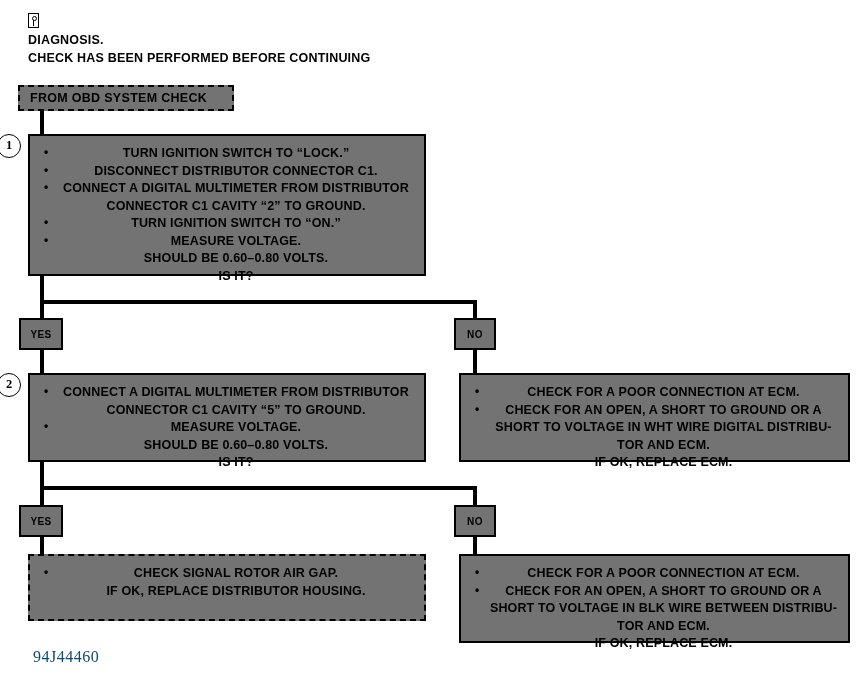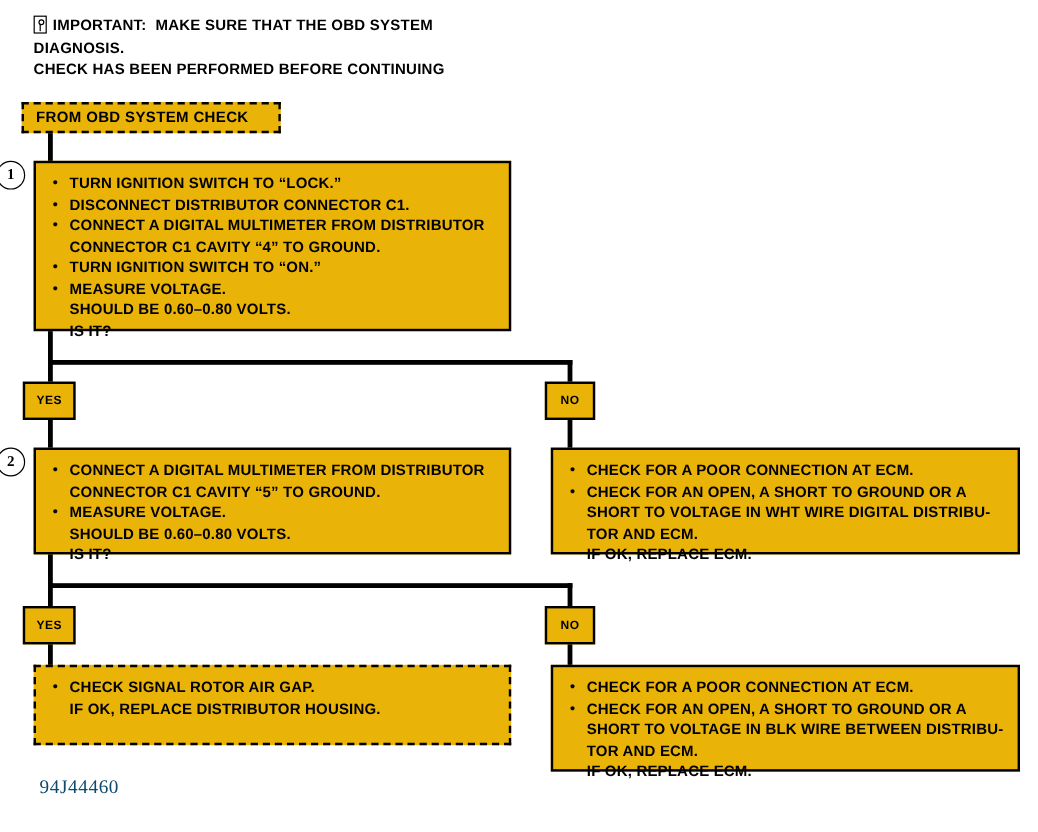--- a/index.html
+++ b/index.html
@@ -60,30 +60,31 @@
     top: 6px;
     width: 1.6px;
     height: 5.5px;
     background: #000;
   }
 
   
   .box {
     position: absolute;
     box-sizing: border-box;
-    background: #eab308;
+    background: #737373;
     border: 2.5px solid #000;
     z-index: 3;
   }
   .box.dashed {
     border-style: dashed;
     border-width: 2.5px;
   }
   .box-inner {
     padding: 9px 10px 9px 12px;
+    text-align: center;
   }
 
   .bullet-list {
     margin: 0;
     padding: 0;
     list-style: none;
   }
   .bullet-list li {
     position: relative;
     padding-left: 16px;
@@ -177,40 +178,40 @@
     letter-spacing: 0.5px;
     color: #0c4a6e;
   }
 </style>
 </head>
 <body>
 
 <div id="page">
 
   <div class="important-block">
-    <div class="important-line"><span class="note-icon"></span><span>IMPORTANT:  MAKE SURE THAT THE OBD SYSTEM</span></div>
+    <div class="important-line"><span class="note-icon"></span></div>
     <div class="important-line">DIAGNOSIS.</div>
     <div class="important-line">CHECK HAS BEEN PERFORMED BEFORE CONTINUING</div>
   </div>
 
   <div class="box dashed entry-box" style="left:18px; top:85px; width:216px; height:26px;">
     <span class="entry-label">FROM OBD SYSTEM CHECK</span>
   </div>
 
   <div class="line-v" style="left:40px; top:110px; height:26px;"></div>
 
   <div class="step-circle" style="left:-3px; top:134px;">
     <span>1</span>
   </div>
   <div class="box" style="left:28px; top:134px; width:398px; height:142px;">
     <div class="box-inner">
       <ul class="bullet-list">
         <li class="bulleted"><span>TURN IGNITION SWITCH TO “LOCK.”</span></li>
         <li class="bulleted"><span>DISCONNECT DISTRIBUTOR CONNECTOR C1.</span></li>
-        <li class="bulleted"><span>CONNECT A DIGITAL MULTIMETER FROM DISTRIBUTOR</span><span class="cont">CONNECTOR C1 CAVITY “4” TO GROUND.</span></li>
+        <li class="bulleted"><span>CONNECT A DIGITAL MULTIMETER FROM DISTRIBUTOR</span><span class="cont">CONNECTOR C1 CAVITY “2” TO GROUND.</span></li>
         <li class="bulleted"><span>TURN IGNITION SWITCH TO “ON.”</span></li>
         <li class="bulleted"><span>MEASURE VOLTAGE.</span><span class="cont">SHOULD BE 0.60–0.80 VOLTS.</span><span class="cont">IS IT?</span></li>
       </ul>
     </div>
   </div>
 
   <div class="line-v" style="left:40px; top:274px; height:30px;"></div>
   <div class="line-h" style="left:40px; top:300px; width:437px;"></div>
   <div class="line-v" style="left:473px; top:300px; height:20px;"></div>
   <div class="line-v" style="left:40px; top:300px; height:20px;"></div>

